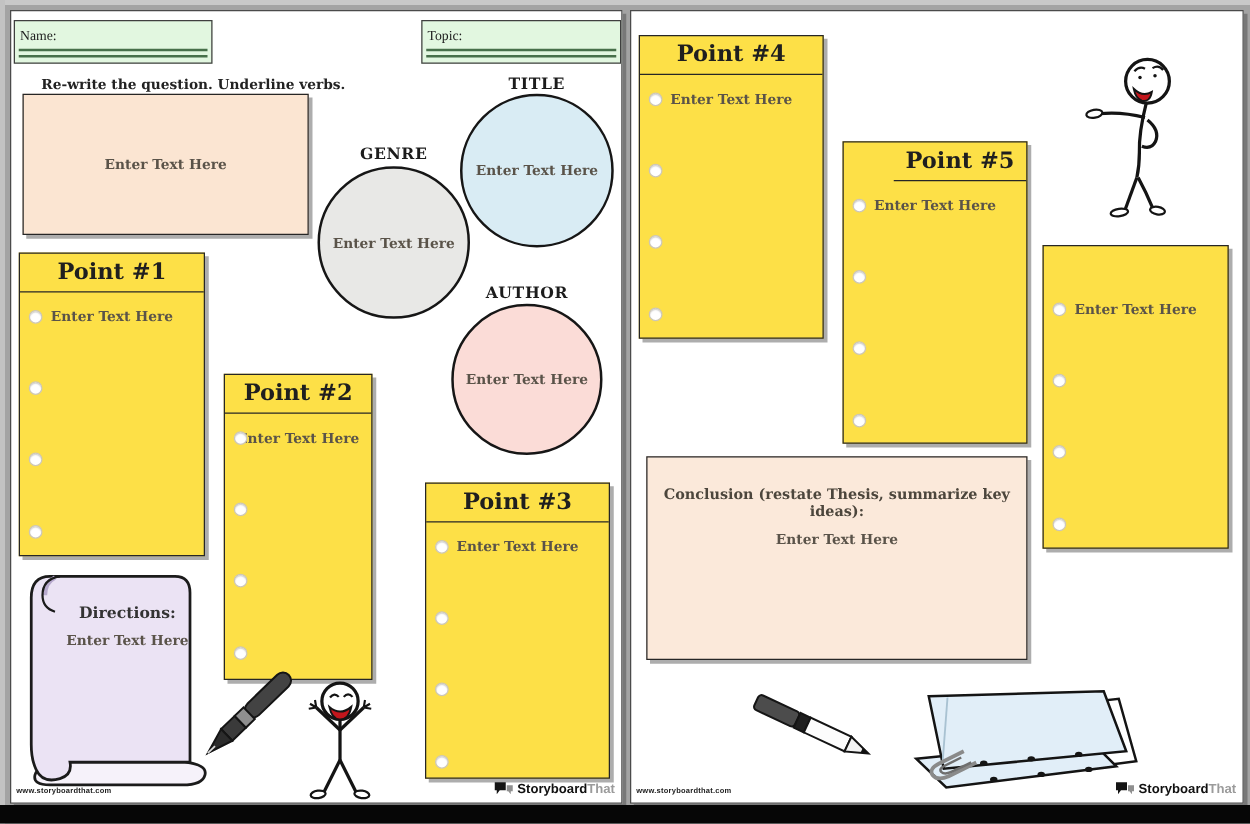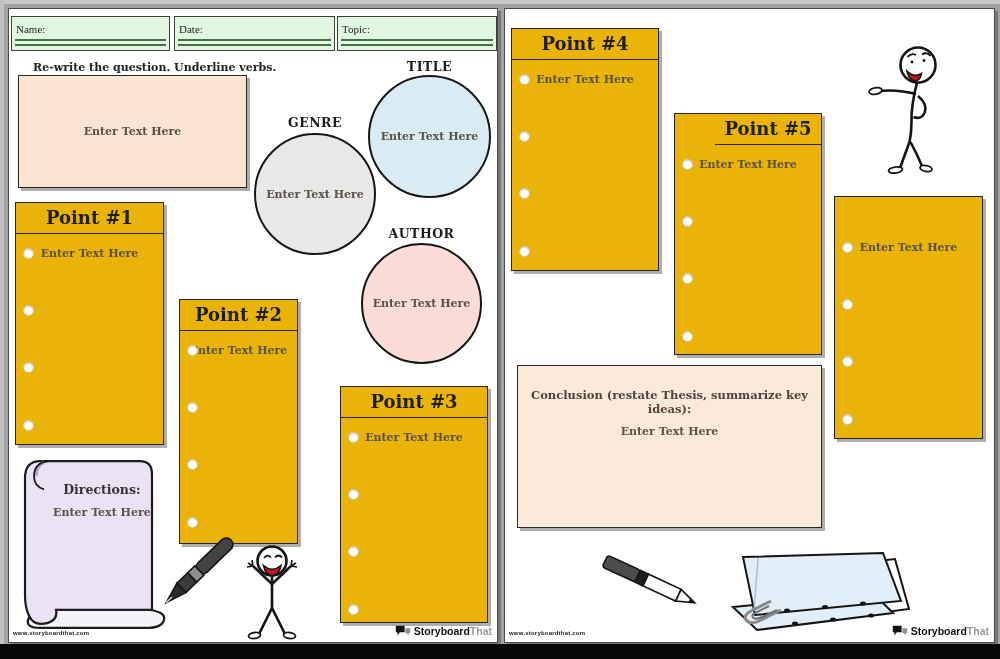--- a/index.html
+++ b/index.html
@@ -32,21 +32,21 @@
   .circle-title{left:359px;top:66px;width:123px;height:123px;background:#d9ecf4;}
   .circle-genre{left:245px;top:124px;width:122px;height:122px;background:#e8e8e6;}
   .circle-author{left:352px;top:234px;width:121px;height:121px;background:#fbdcd7;}
   .circle-label{position:absolute;text-align:center;font-weight:bold;font-size:12.5px;
         letter-spacing:.5px;color:#1c1c1c;}
   .label-title{left:359px;top:50px;width:123px;}
   .label-genre{left:245px;top:106px;width:122px;}
   .label-author{left:352px;top:217px;width:121px;}
 
   
-  .point{background:#eab308;}
+  .point{background:#fde047;}
   .point-header{height:30px;line-height:30px;text-align:center;font-weight:bold;font-size:18px;
         color:#1f1f1f;border-bottom:1.6px solid #262626;}
   .point-body{position:absolute;left:0;right:0;top:31.6px;bottom:0;}
   .point-ph{text-align:center;padding-top:12px;}
   .holes{position:absolute;left:7px;top:13px;height:183px;width:10px;display:flex;
         flex-direction:column;justify-content:space-between;}
   .hole{width:9px;height:9px;border-radius:50%;background:#fff;border:1px solid #cdc7b8;
         box-shadow:inset 0 1px 1px rgba(0,0,0,.18);}
 
   .p1{left:6px;top:193px;width:149px;height:243px;}
@@ -84,24 +84,20 @@
 <body>
 
 <div class="stage">
   <div class="edge-top"></div>
   <div class="edge-left"></div>
 
   <div class="page page-left">
 
     <div class="field" style="left:2px;width:157px;">
       <span class="field-label">Name:</span>
-      <span class="field-underline"></span>
-    </div>
-    <div class="field" style="left:165px;width:159px;">
-      <span class="field-label">Date:</span>
       <span class="field-underline"></span>
     </div>
     <div class="field" style="left:328px;width:158px;">
       <span class="field-label">Topic:</span>
       <span class="field-underline"></span>
     </div>
 
     <div class="instruction">Re-write the question. Underline verbs.</div>
 
     <div class="softbox rewrite">

